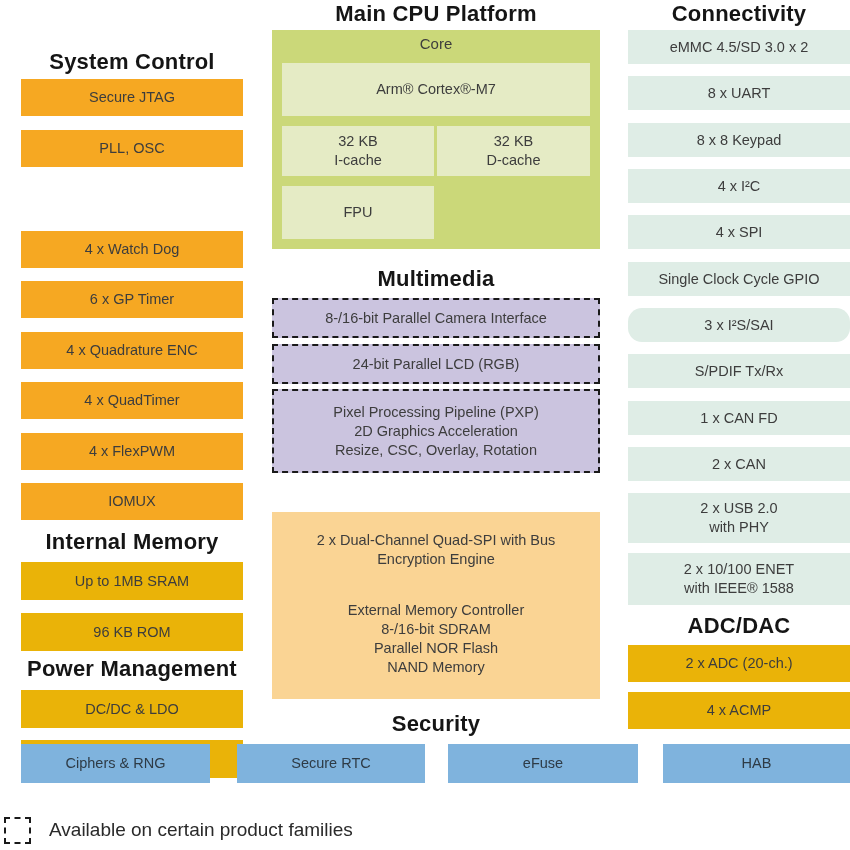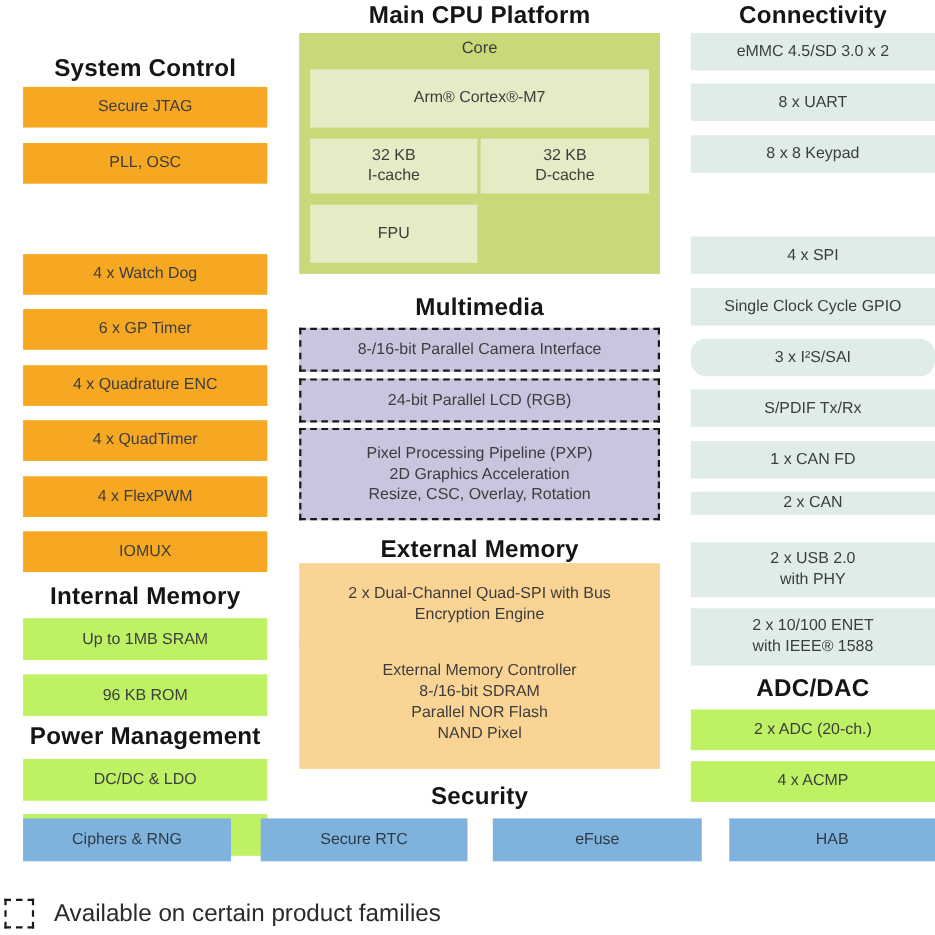--- a/index.html
+++ b/index.html
@@ -12,34 +12,34 @@
     position:absolute;left:0;right:0;text-align:center;
     font-size:22px;font-weight:bold;color:#151515;letter-spacing:.2px;
   }
   .blk{
     position:absolute;left:0;right:0;box-sizing:border-box;
     display:flex;flex-direction:column;align-items:center;justify-content:center;
     font-size:14.5px;color:#3d3d3d;text-align:center;line-height:19px;
   }
   .orange{background:#F6A822;}
   .mint{background:#DFEDE6;}
-  .lblue{background:#bef264;}
+  .lblue{background:#eab308;}
   .mblue{background:#7FB3DD;color:#2e3b46;}
   .tan{background:#FAD494;}
   .lav{background:#CBC4DF;border:2px dashed #1a1a1a;}
   .green-outer{position:absolute;left:0;right:0;background:#CBD879;}
   .green-inner{background:#E5EBC5;position:absolute;box-sizing:border-box;
     display:flex;flex-direction:column;align-items:center;justify-content:center;
     font-size:14.5px;color:#3d3d3d;text-align:center;line-height:19px;}
   .core-label{position:absolute;left:0;right:0;top:5px;text-align:center;
     font-size:15px;color:#3d3d3d;}
   .ln{display:block;}
   #legend{position:absolute;left:4px;top:815px;height:30px;display:flex;align-items:center;}
   #legend .box{width:23px;height:23px;border:2px dashed #1a1a1a;background:#fff;}
-  #legend .lab{margin-left:18px;font-size:22px;color:#2a2a2a;}
+  #legend .lab{margin-left:18px;font-size:19px;color:#2a2a2a;}
 </style>
 </head>
 <body>
 
 <div id="canvas">
 
   <div class="col" style="left:21px;width:222px;margin-top:48px;">
     <div class="sec-title" style="top:1px;">System Control</div>
     <div class="blk orange" style="top:31px;height:37px;">Secure JTAG</div>
     <div class="blk orange" style="top:82px;height:37px;">PLL, OSC</div>
@@ -78,46 +78,46 @@
 
     <div class="sec-title" style="top:266px;">Multimedia</div>
     <div class="blk lav" style="top:298px;height:40px;">8-/16-bit Parallel Camera Interface</div>
     <div class="blk lav" style="top:344px;height:40px;">24-bit Parallel LCD (RGB)</div>
     <div class="blk lav" style="top:389px;height:84px;">
       <span class="ln">Pixel Processing Pipeline (PXP)</span>
       <span class="ln">2D Graphics Acceleration</span>
       <span class="ln">Resize, CSC, Overlay, Rotation</span>
     </div>
 
-    <div class="sec-title" style="top:486px;">External Memory</div>
     <div class="blk tan" style="top:512px;height:76px;">
       <span class="ln">2 x Dual-Channel Quad-SPI with Bus</span>
       <span class="ln">Encryption Engine</span>
     </div>
     <div class="blk tan" style="top:578px;height:121px;">
       <span class="ln">External Memory Controller</span>
       <span class="ln">8-/16-bit SDRAM</span>
       <span class="ln">Parallel NOR Flash</span>
-      <span class="ln">NAND Pixel</span>
+      <span class="ln">NAND Memory</span>
     </div>
 
     <div class="sec-title" style="top:711px;">Security</div>
   </div>
 
   <div class="col" style="left:628px;width:222px;">
     <div class="sec-title" style="top:1px;">Connectivity</div>
     <div class="blk mint" style="top:30px;height:34px;">eMMC 4.5/SD 3.0 x 2</div>
     <div class="blk mint" style="top:76px;height:34px;">8 x UART</div>
     <div class="blk mint" style="top:123px;height:34px;">8 x 8 Keypad</div>
+    <div class="blk mint" style="top:169px;height:34px;">4 x I²C</div>
     <div class="blk mint" style="top:215px;height:34px;">4 x SPI</div>
     <div class="blk mint" style="top:262px;height:34px;">Single Clock Cycle GPIO</div>
     <div class="blk mint" style="top:308px;height:34px;border-radius:14px;">3 x I²S/SAI</div>
     <div class="blk mint" style="top:354px;height:34px;">S/PDIF Tx/Rx</div>
     <div class="blk mint" style="top:401px;height:34px;">1 x CAN FD</div>
-    <div class="blk mint" style="top:447px;height:21px;">2 x CAN</div>
+    <div class="blk mint" style="top:447px;height:34px;">2 x CAN</div>
     <div class="blk mint" style="top:493px;height:50px;">
       <span class="ln">2 x USB 2.0</span>
       <span class="ln">with PHY</span>
     </div>
     <div class="blk mint" style="top:553px;height:52px;">
       <span class="ln">2 x 10/100 ENET</span>
       <span class="ln">with IEEE® 1588</span>
     </div>
 
     <div class="sec-title" style="top:613px;">ADC/DAC</div>

